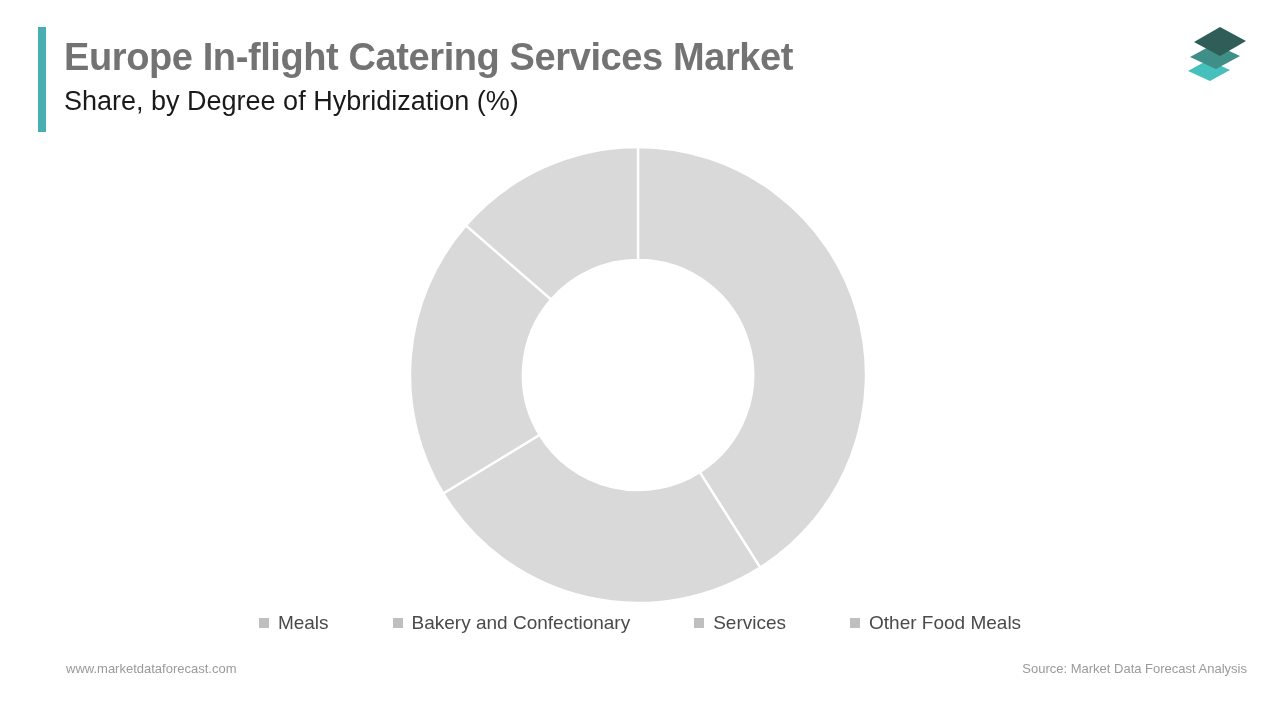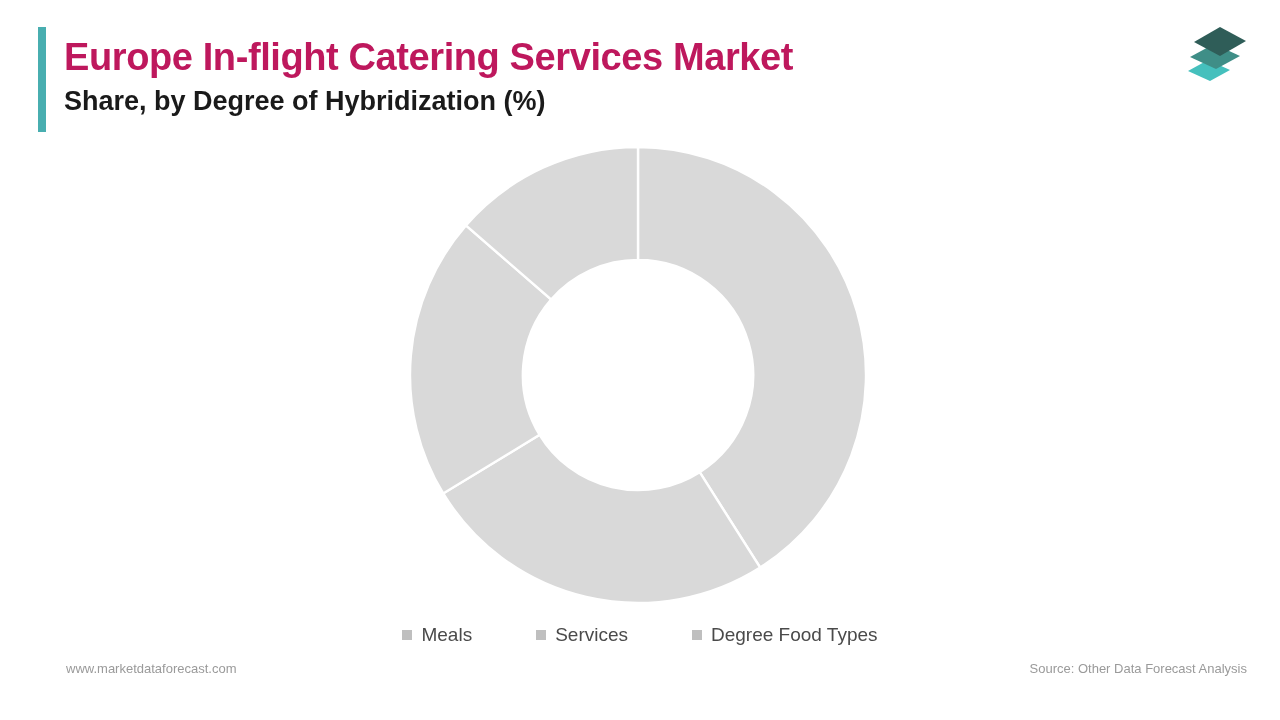--- a/index.html
+++ b/index.html
@@ -35,29 +35,29 @@
   }
   .title-block {
     position: absolute;
     left: 64px;
     top: 36px;
     width: 1080px;
   }
   .title {
     font-size: 38px;
     font-weight: bold;
-    color: #be185d;
+    color: #737373;
     letter-spacing: -0.4px;
     line-height: 1.12;
     margin: 0;
     white-space: nowrap;
   }
   .subtitle {
     font-size: 27px;
-    font-weight: bold;
+    font-weight: normal;
     color: #1a1a1a;
     line-height: 1.2;
     margin: 6px 0 0 0;
     white-space: nowrap;
   }
 
   
   .logo {
     position: absolute;
     right: 30px;
@@ -84,21 +84,21 @@
 
   
   .legend {
     position: absolute;
     left: 0;
     top: 612px;
     width: 1280px;
     height: 34px;
     display: flex;
     justify-content: center;
-    align-items: flex-end;
+    align-items: flex-start;
   }
   .legend-item {
     display: flex;
     align-items: center;
     margin: 0 32px;
   }
   .legend-swatch {
     width: 10px;
     height: 10px;
     background: #bfbfbf;
@@ -172,24 +172,28 @@
   </svg>
 </div>
 
 <div class="legend">
   <div class="legend-item">
     <span class="legend-swatch"></span>
     <span class="legend-label">Meals</span>
   </div>
   <div class="legend-item">
     <span class="legend-swatch"></span>
+    <span class="legend-label">Bakery and Confectionary</span>
+  </div>
+  <div class="legend-item">
+    <span class="legend-swatch"></span>
     <span class="legend-label">Services</span>
   </div>
   <div class="legend-item">
     <span class="legend-swatch"></span>
-    <span class="legend-label">Degree Food Types</span>
+    <span class="legend-label">Other Food Meals</span>
   </div>
 </div>
 
 <div class="footer">
   <div class="footer-left">www.marketdataforecast.com</div>
-  <div class="footer-right">Source: Other Data Forecast Analysis</div>
+  <div class="footer-right">Source: Market Data Forecast Analysis</div>
 </div>
 
 </body></html>

